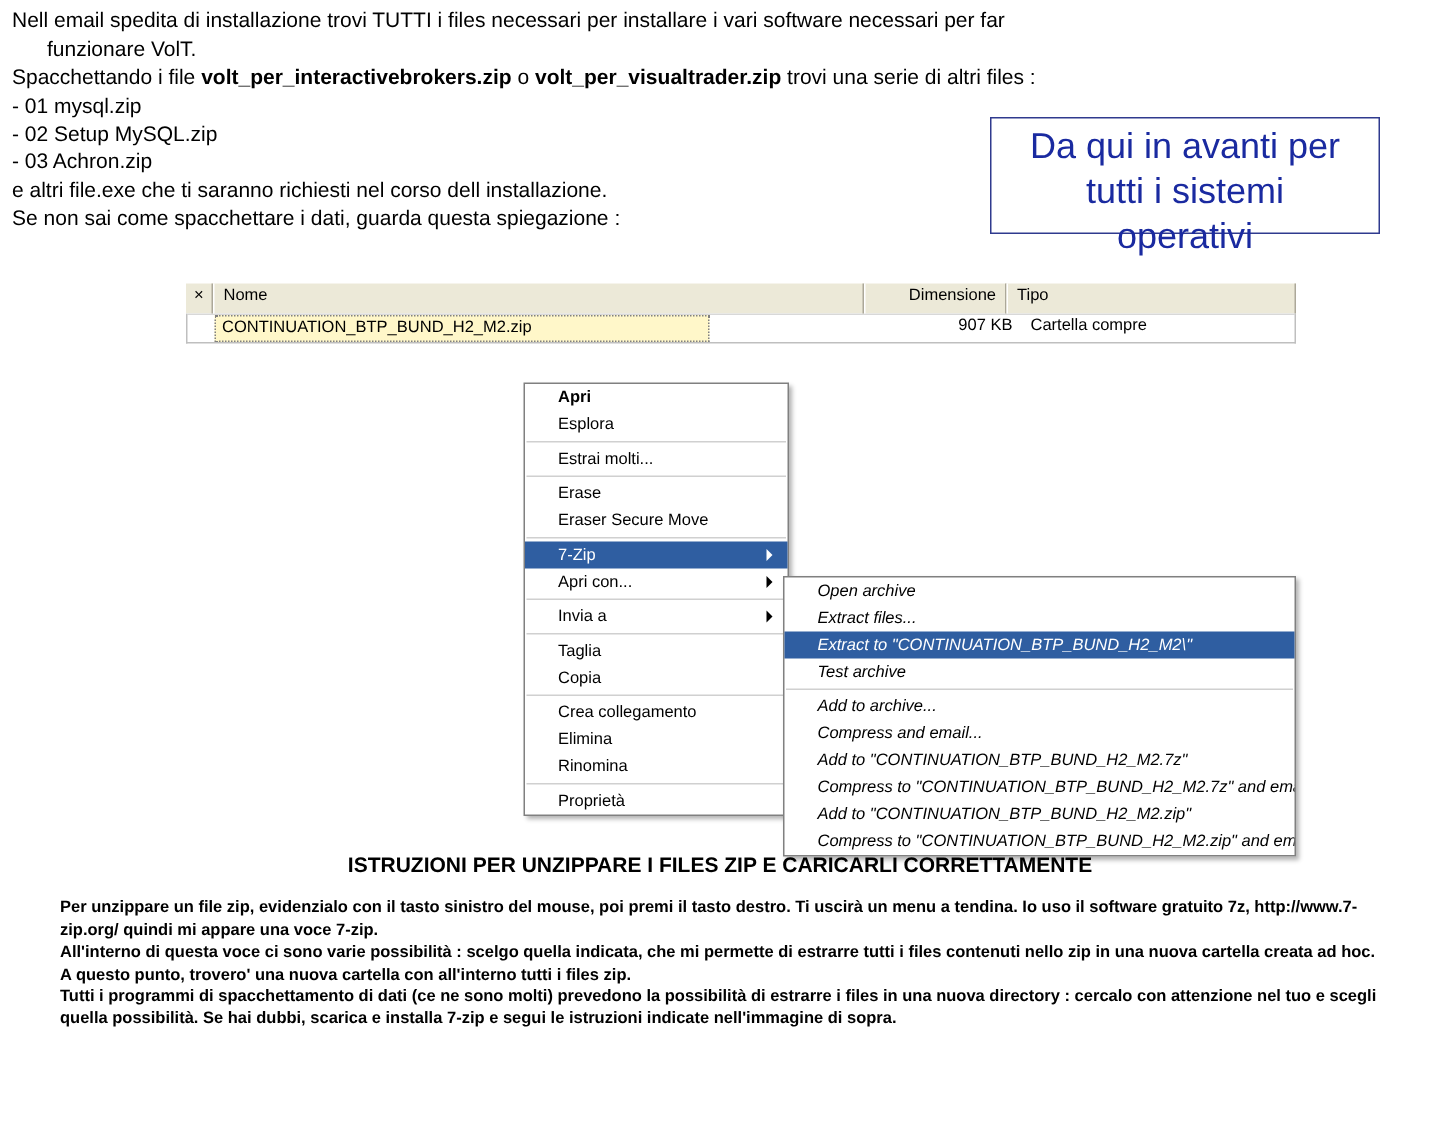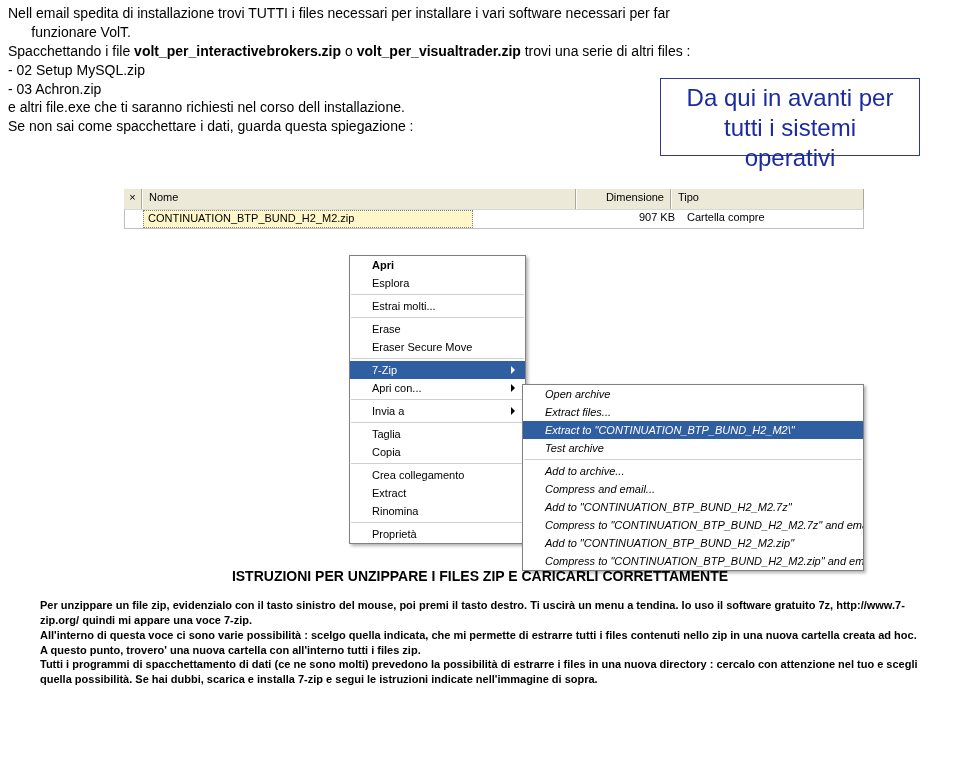--- a/index.html
+++ b/index.html
@@ -180,20 +180,21 @@
 <body>
 
 <div class="top-text">
   <div>
     <span>Nell email spedita di installazione trovi TUTTI  i files necessari per installare i vari software necessari per far</span><br>
     &nbsp;&nbsp;&nbsp;&nbsp;&nbsp;&nbsp;<span>funzionare VolT.</span>
   </div>
   <div>
     <span>Spacchettando i file </span><span class="bold">volt_per_interactivebrokers.zip</span><span> o </span><span class="bold">volt_per_visualtrader.zip</span><span>  trovi una serie di altri files :</span>
   </div>
+  <div>- 01 mysql.zip</div>
   <div>- 02 Setup MySQL.zip</div>
   <div>- 03 Achron.zip</div>
   <div>e altri file.exe che ti saranno richiesti nel corso dell installazione.</div>
   <div>Se non sai come spacchettare i dati, guarda questa spiegazione :</div>
 </div>
 
 <div class="callout">
   <div>Da qui in avanti per</div>
   <div>tutti i sistemi</div>
   <div>operativi</div>
@@ -225,21 +226,21 @@
       <div class="sep"></div>
       <div class="mi sel arrow">7-Zip</div>
       <div class="mi arrow">Apri con...</div>
       <div class="sep"></div>
       <div class="mi arrow">Invia a</div>
       <div class="sep"></div>
       <div class="mi">Taglia</div>
       <div class="mi">Copia</div>
       <div class="sep"></div>
       <div class="mi">Crea collegamento</div>
-      <div class="mi">Extract</div>
+      <div class="mi">Elimina</div>
       <div class="mi">Rinomina</div>
       <div class="sep"></div>
       <div class="mi">Proprietà</div>
     </div>
   <div class="submenu" id="submenu">
       <div class="mi">Open archive</div>
       <div class="mi">Extract files...</div>
       <div class="mi sel">Extract to "CONTINUATION_BTP_BUND_H2_M2\"</div>
       <div class="mi">Test archive</div>
       <div class="sep"></div>

